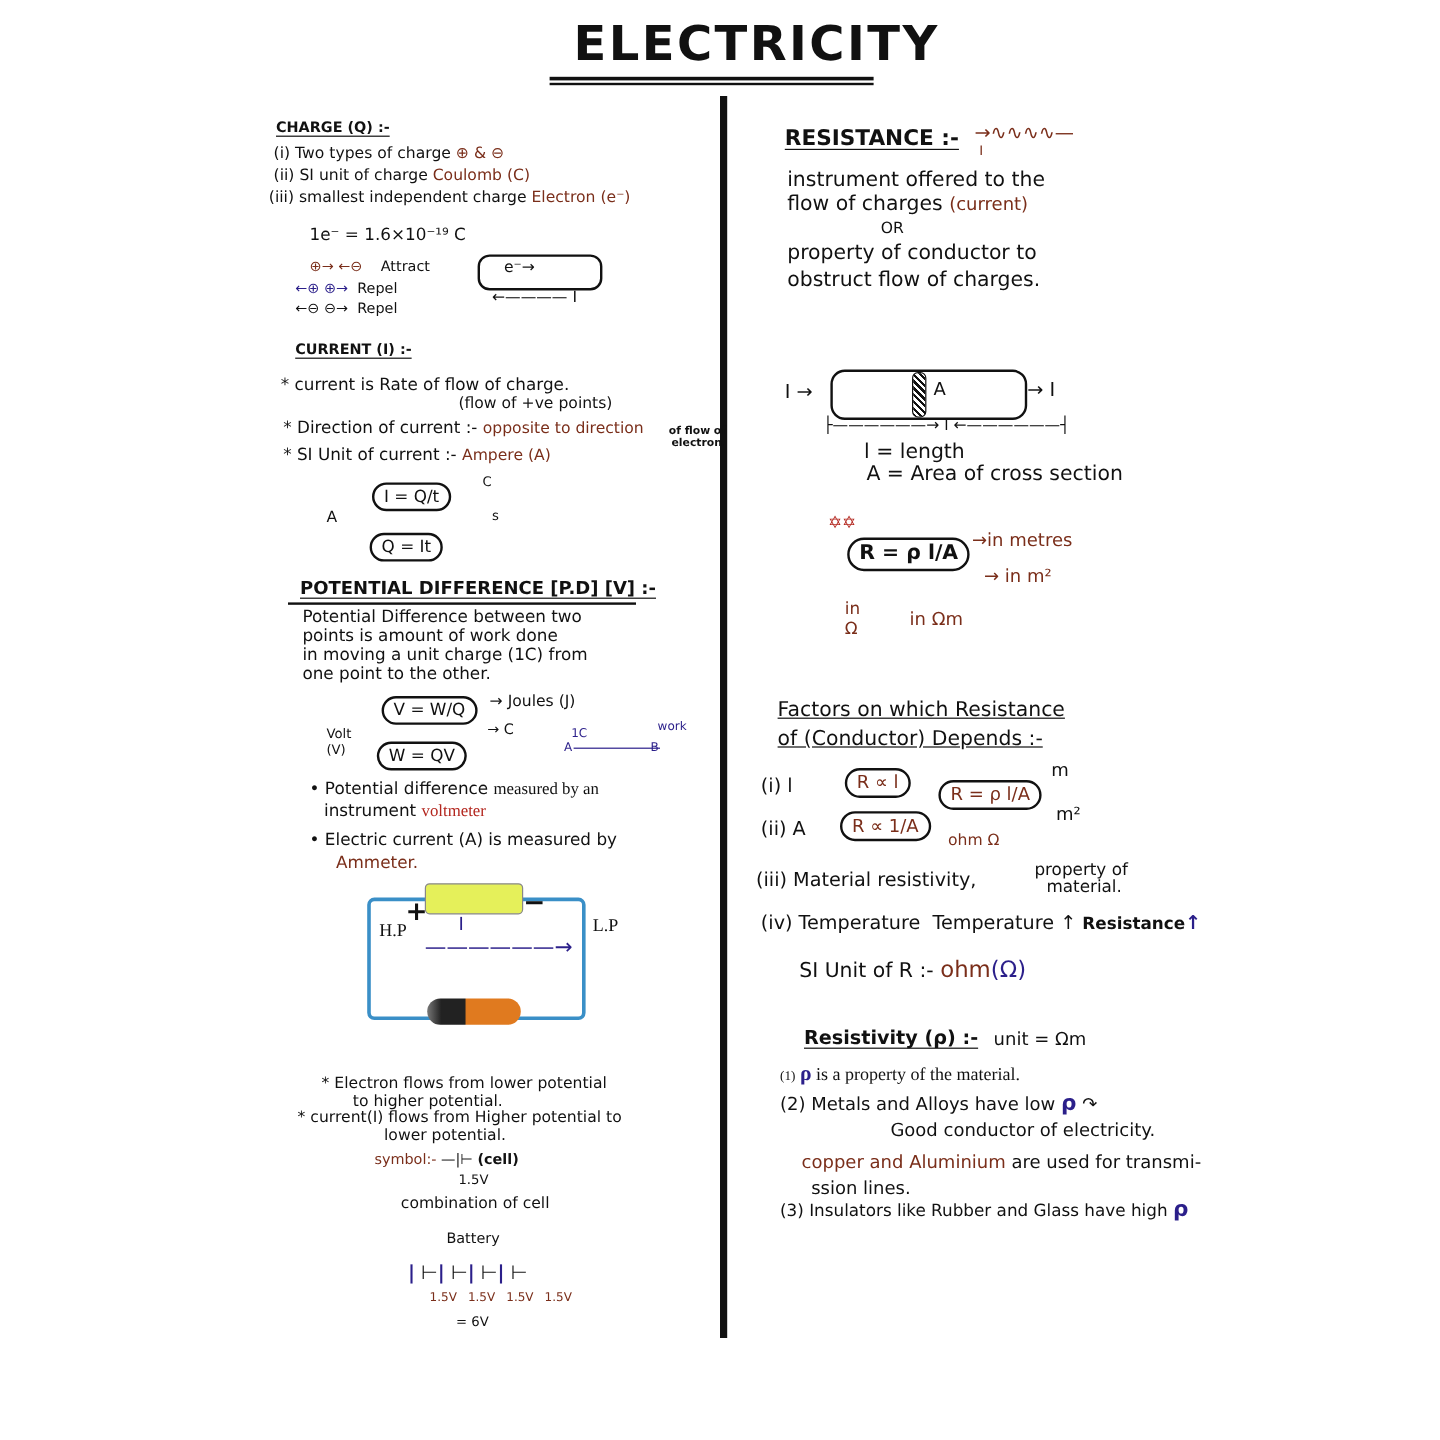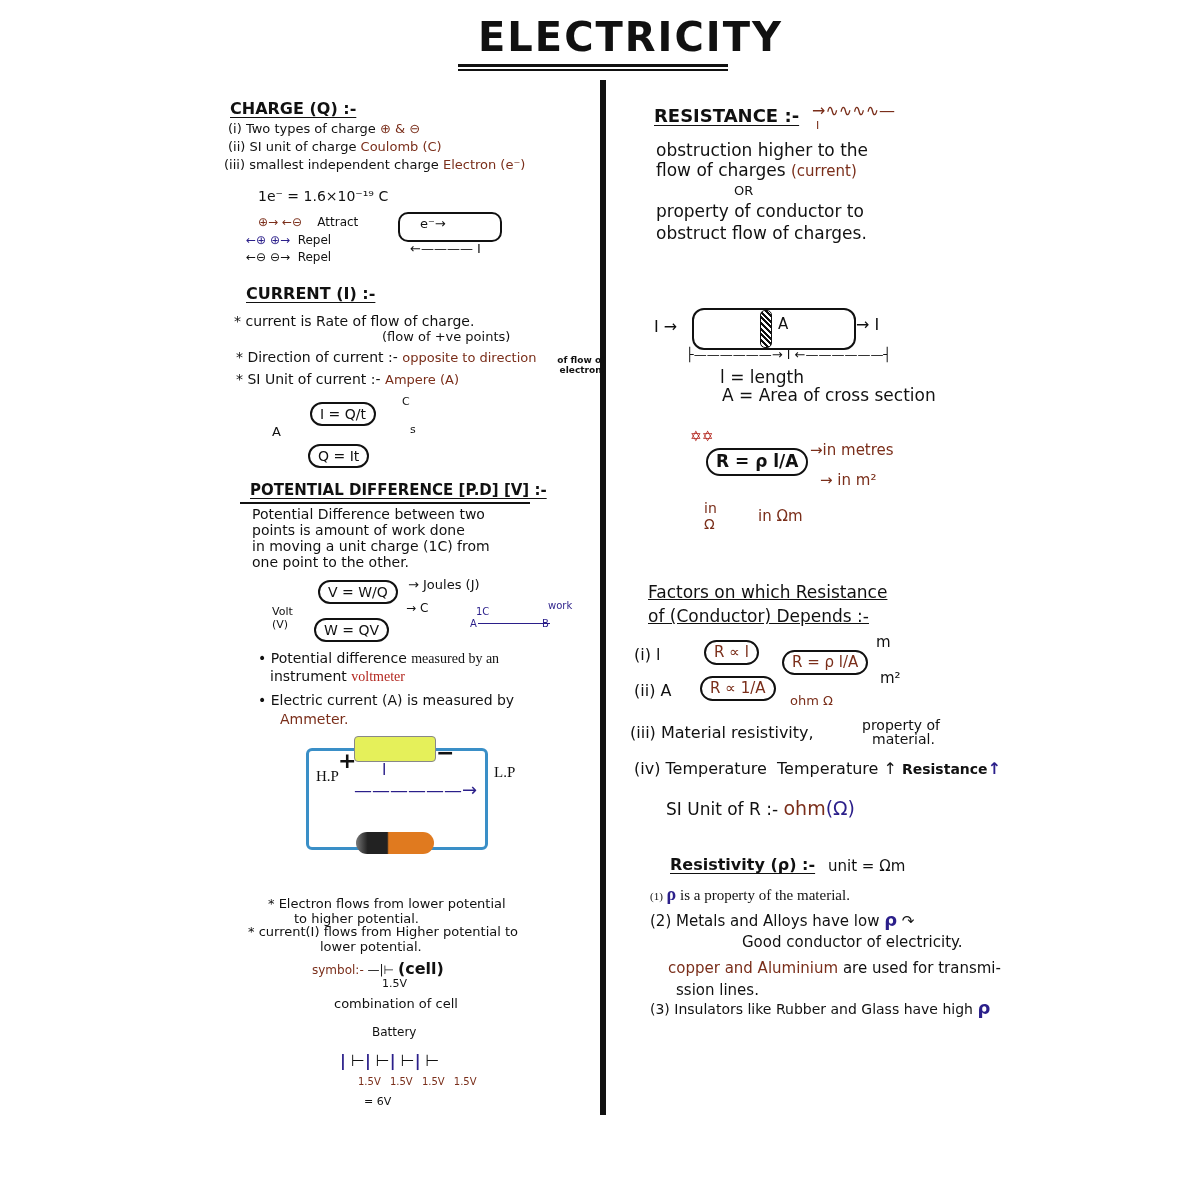--- a/index.html
+++ b/index.html
@@ -6,21 +6,21 @@
   body { width: 1200px; height: 1200px; position: relative; overflow: hidden;
          font-family: "DejaVu Sans", sans-serif; color: #111; }
   .abs { position: absolute; }
   .hw { font-family: "DejaVu Sans", sans-serif; font-size: 15px; line-height: 1.15; color: #111; white-space: nowrap; }
   .brown { color: #7a2e1a; }
   .red { color: #b3261e; }
   .blue { color: #2b1f8a; }
   .serif { font-family: "Liberation Serif", serif; }
   .bold { font-weight: bold; }
   .title { font-family: "DejaVu Sans", sans-serif; font-size: 40px; font-weight: bold; letter-spacing: 2px; }
-  .heading { font-size: 16px; font-weight: bold; text-decoration: underline; text-underline-offset: 3px; }
+  .heading { font-size: 12px; font-weight: bold; text-decoration: underline; text-underline-offset: 3px; }
   .cloud { border: 2px solid #111; border-radius: 18px; padding: 2px 8px; display: inline-block; }
   .divider { background: #111; }
 </style>
 </head>
 <body>
 
 <div class="abs title" style="left:478px; top:14px;">ELECTRICITY</div>
 <div class="abs" style="left:458px; top:64px; width:270px; height:3px; background:#111;"></div>
 <div class="abs" style="left:458px; top:69px; width:270px; height:2px; background:#111;"></div>
 
@@ -125,39 +125,39 @@
   <div>* Electron flows from lower potential</div>
   <div style="padding-left:26px;">to higher potential.</div>
 </div>
 <div class="abs hw" style="left:248px; top:924px; font-size:13px; line-height:15px;">
   <div>* current(I) flows from Higher potential to</div>
   <div style="padding-left:72px;">lower potential.</div>
 </div>
 <div class="abs hw" style="left:312px; top:960px; font-size:12px;">
   <span class="brown">symbol:-</span>
   <span>—|⊢</span>
-  <span class="bold" style="font-size:16px;">(cell)</span>
+  <span class="bold" style="font-size:12px;">(cell)</span>
 </div>
 <div class="abs hw" style="left:382px; top:978px; font-size:11px;">1.5V</div>
 <div class="abs hw" style="left:334px; top:997px; font-size:13px;">combination of cell</div>
 <div class="abs hw" style="left:372px; top:1026px; font-size:12px;">Battery</div>
 <div class="abs hw" style="left:340px; top:1052px; font-size:16px;"><span class="blue bold">|</span> ⊢<span class="blue bold">|</span> ⊢<span class="blue bold">|</span> ⊢<span class="blue bold">|</span> ⊢</div>
 <div class="abs hw brown" style="left:358px; top:1076px; font-size:10px; word-spacing:6px;">
   <span>1.5V</span>
   <span>1.5V</span>
   <span>1.5V</span>
   <span>1.5V</span>
 </div>
-<div class="abs hw" style="left:364px; top:1096px; font-size:11px;">= 6V</div>
+<div class="abs hw" style="left:380px; top:1096px; font-size:11px;">= 6V</div>
 
 <div class="abs hw heading" style="left:654px; top:106px; font-size:18px;">RESISTANCE :-</div>
 <div class="abs hw brown" style="left:812px; top:102px; font-size:16px;">→∿∿∿∿—</div>
 <div class="abs hw brown" style="left:816px; top:120px; font-size:11px;">I</div>
 <div class="abs hw" style="left:656px; top:140px; font-size:17px; line-height:20px;">
-  <div>obstruction higher to the</div>
+  <div>instrument offered to the</div>
   <div><span>flow of charges</span> <span class="brown" style="font-size:15px;text-align:center;">(current)</span></div>
 </div>
 <div class="abs hw" style="left:734px; top:184px; font-size:13px;">OR</div>
 <div class="abs hw" style="left:656px; top:200px; font-size:17px; line-height:22px;">
   <div>property of conductor to</div>
   <div>obstruct flow of charges.</div>
 </div>
 
 <div class="abs hw" style="left:654px; top:318px; font-size:16px;"><span>I</span> →</div>
 <div class="abs" style="left:692px; top:308px; width:160px; height:38px; border:2px solid #111; border-radius:12px;"></div>

